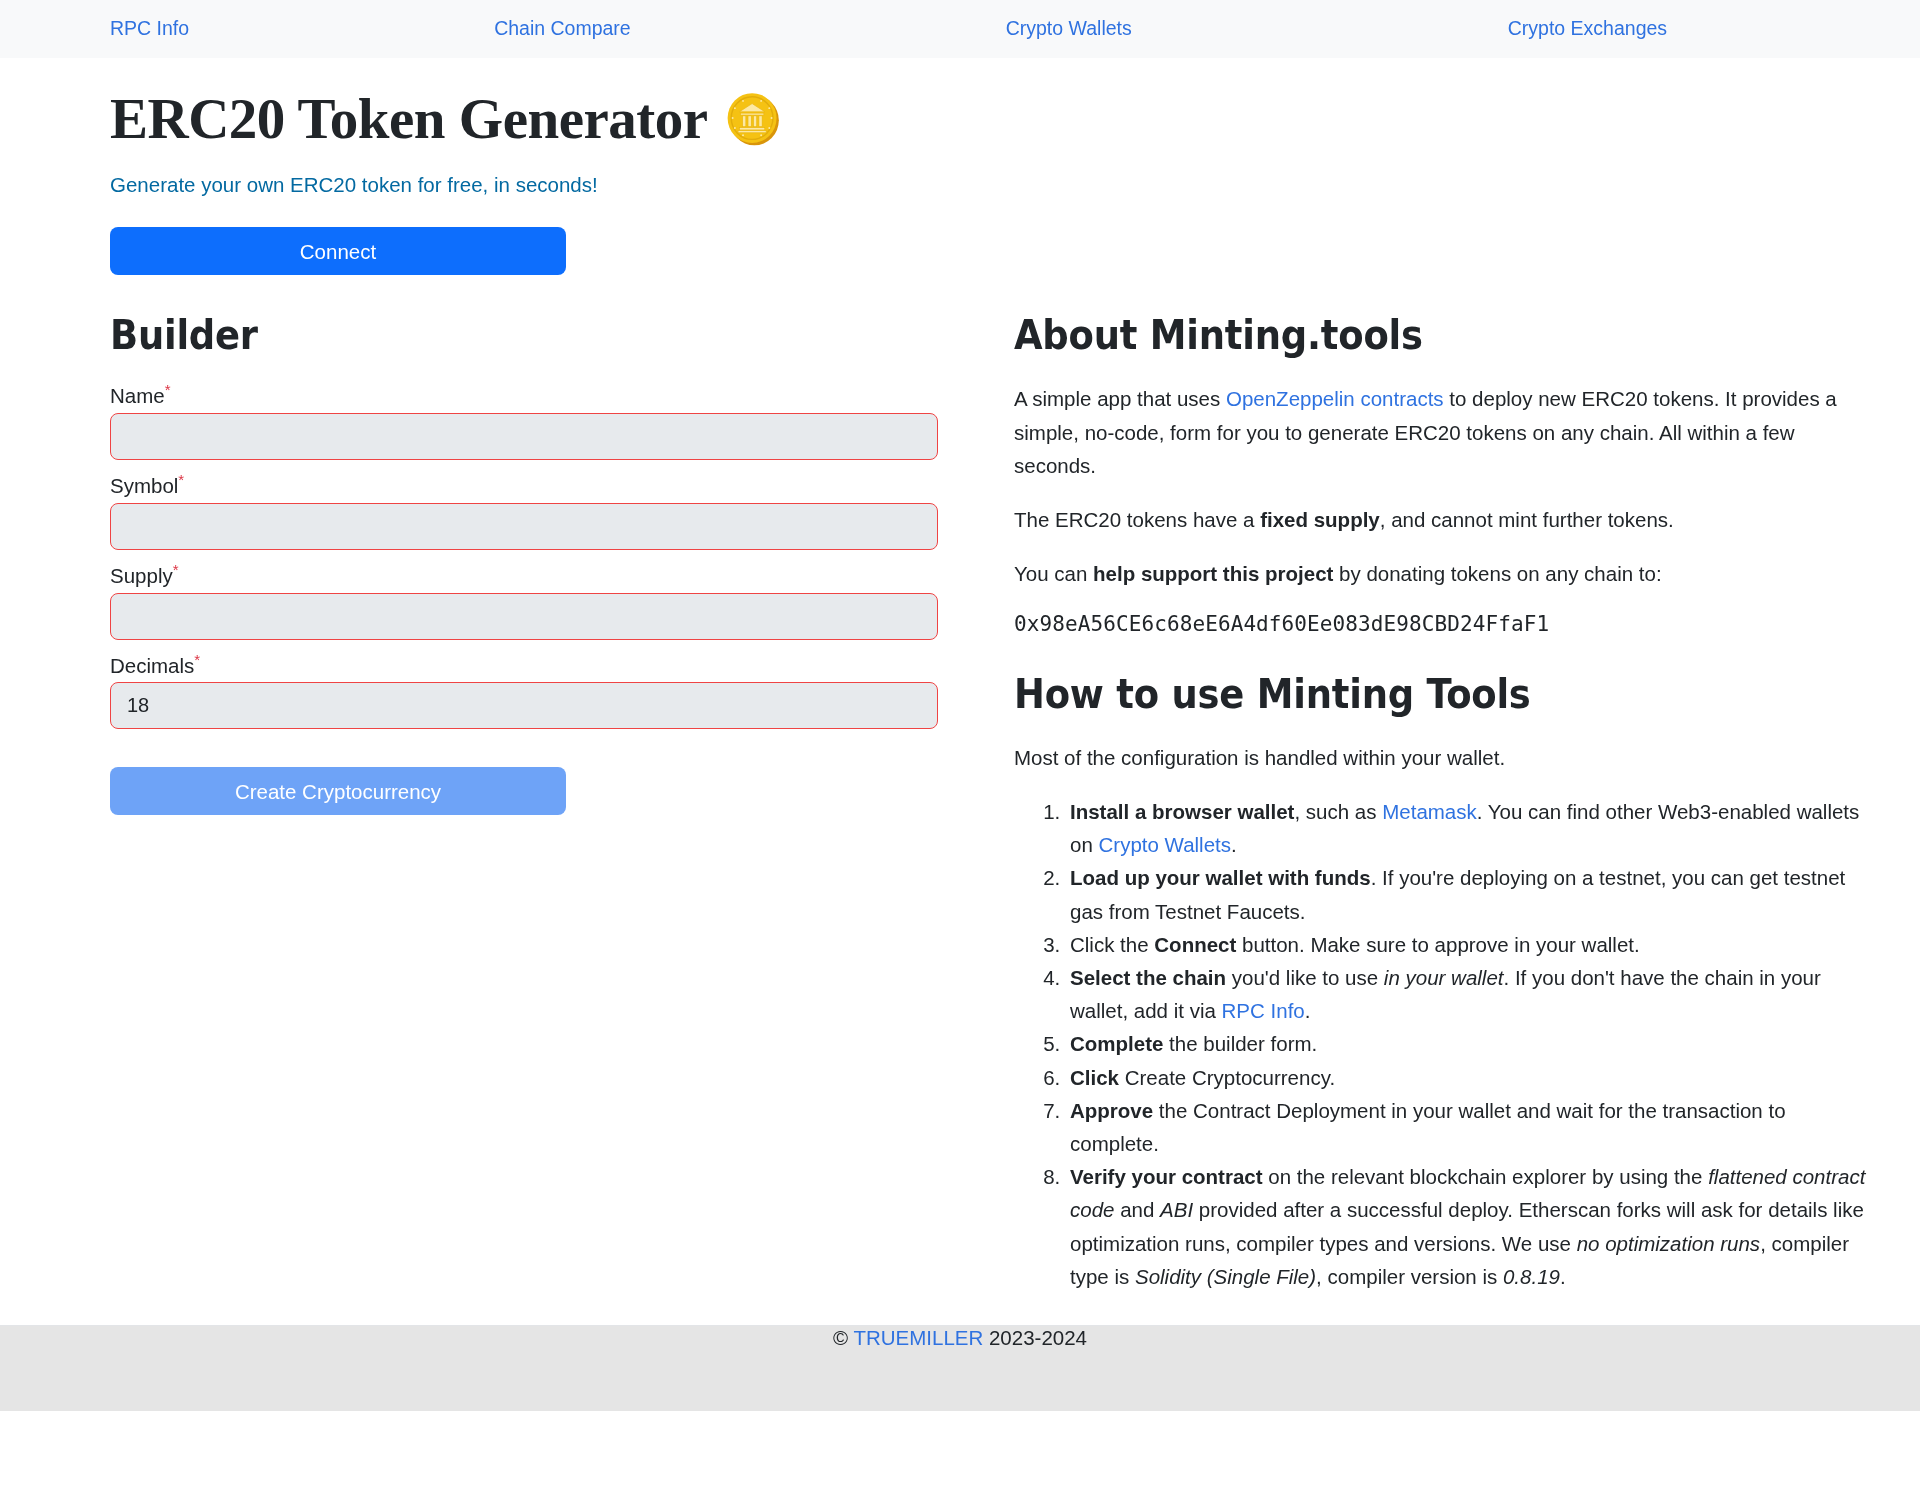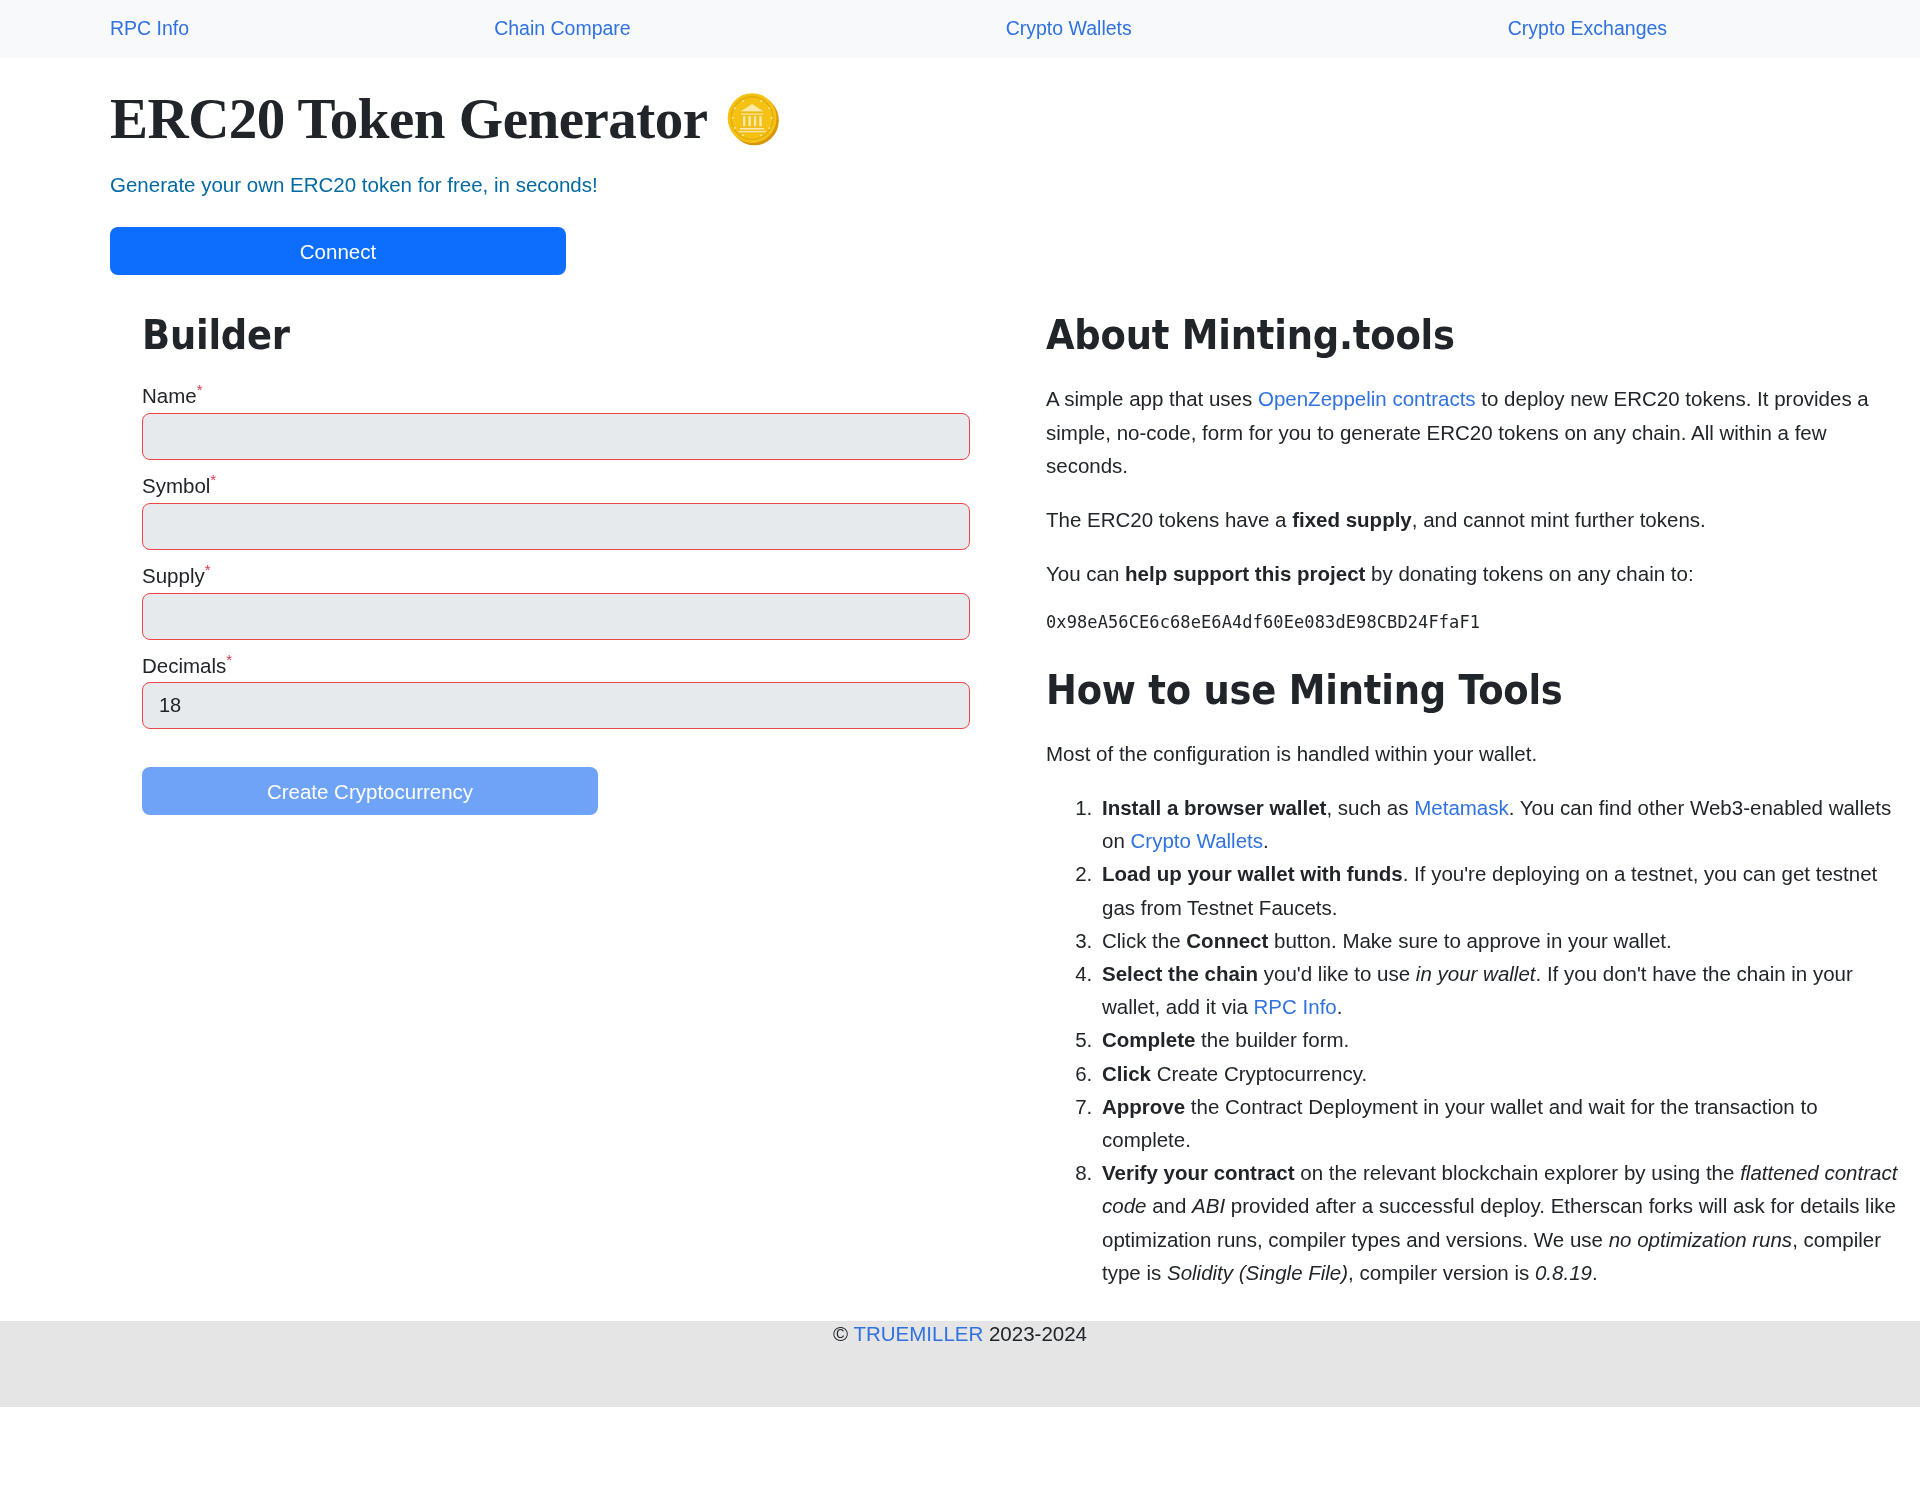--- a/index.html
+++ b/index.html
@@ -97,21 +97,20 @@
     height: 48px;
     margin-top: 26px;
     line-height: 48px;
     cursor: default;
   }
 
   .columns {
     display: flex;
     margin-top: 36px;
     gap: 40px;
-    margin-left: 32px;
   }
   .col-left { width: 864px; flex: 0 0 864px; }
   .col-right { width: 866px; flex: 0 0 866px; }
 
   h2.section-heading {
     font-family: "DejaVu Sans Condensed", "Liberation Sans Narrow", "Liberation Sans", sans-serif;
     font-size: 41px;
     font-weight: 700;
     color: #212529;
     margin: 0 0 22px 0;
@@ -148,21 +147,21 @@
   .body-text {
     font-size: 20.5px;
     line-height: 1.62;
     color: #212529;
     margin: 0 0 21px 0;
   }
   .body-text:last-child { margin-bottom: 0; }
   a.inline-link { color: #2f72e0; text-decoration: none; cursor: pointer; }
   .mono-address {
     font-family: "DejaVu Sans Mono", "Liberation Mono", monospace;
-    font-size: 17px;
+    font-size: 21px;
     color: #212529;
     margin: 0 0 18px 0;
     letter-spacing: 0.1px;
     word-break: break-all;
   }
   ol.steps {
     font-size: 20.5px;
     line-height: 1.62;
     color: #212529;
     margin: 18px 0 0 0;

